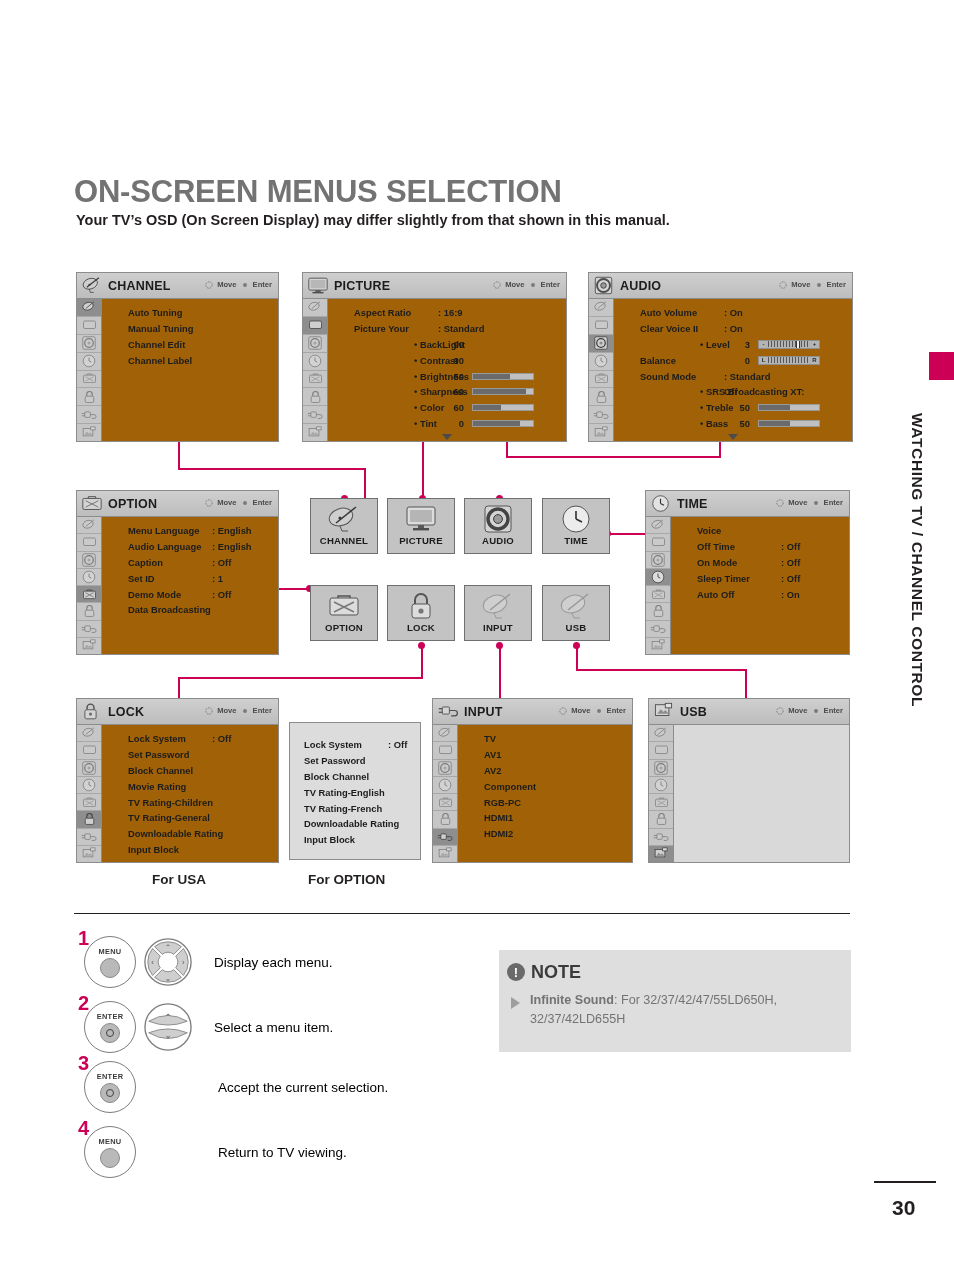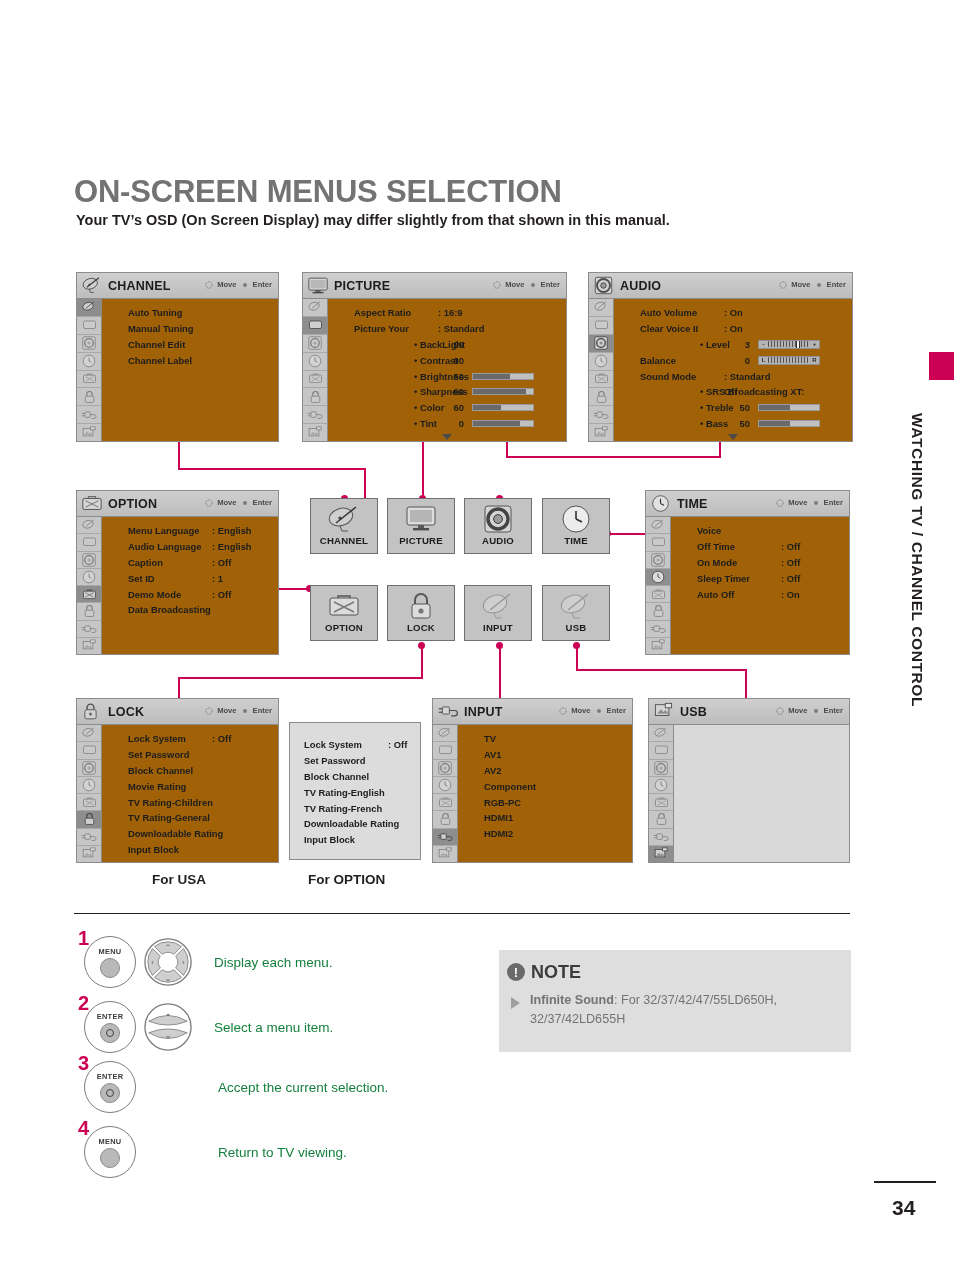--- a/index.html
+++ b/index.html
@@ -131,21 +131,21 @@
   .step-num { position:absolute; font-size:20px; font-weight:bold; color:#cc0055; }
   .btn-circle {
     width:52px; height:52px; border-radius:50%; border:1.4px solid #7d7d7d;
     display:flex; flex-direction:column; align-items:center; justify-content:center;
     background:#fff; position:relative;
   }
   .btn-circle .t { font-size:7.4px; font-weight:bold; color:#3a3a3a; letter-spacing:.3px;}
   .btn-circle .knobdot { width:20px;height:20px;border-radius:50%;background:#b9b9b9;border:1px solid #8a8a8a; margin-top:2px;}
   .btn-circle .knobdot.enter { display:flex;align-items:center;justify-content:center;}
   .btn-circle .knobdot.enter::after{ content:""; width:6px;height:6px;border-radius:50%;border:1.5px solid #444;}
-  .step-text { font-size:13.5px; color:#15803d; }
+  .step-text { font-size:13.5px; color:#000000; }
 
   
   .note-box { position:absolute; left:499px; top:950px; width:352px; height:102px; background:#dedede; }
   .note-head { position:absolute; left:531px; top:962px; font-size:18px; font-weight:bold; color:#3b3b3b;}
   .note-ex { position:absolute; left:507px; top:963px; width:18px;height:18px;border-radius:50%;
              background:#6a6a6a; color:#fff; font-size:13px; font-weight:bold;
              display:flex;align-items:center;justify-content:center;}
   .note-tri { position:absolute; left:511px; top:997px; width:0;height:0;
               border-top:6px solid transparent;border-bottom:6px solid transparent;border-left:9px solid #9e9e9e;}
   .note-body { position:absolute; left:530px; top:991px; width:312px; font-size:12.6px; line-height:19px; color:#737373;}
@@ -154,21 +154,21 @@
 </head>
 <body>
 
 <div class="page-title">ON-SCREEN MENUS SELECTION</div>
 <div class="page-subtitle">Your TV’s OSD (On Screen Display) may differ slightly from that shown in this manual.</div>
 
 <div class="side-tab-mark"></div>
 <div class="side-tab-text">WATCHING TV / CHANNEL CONTROL</div>
 
 <div class="page-rule"></div>
-<div class="page-num">34</div>
+<div class="page-num">30</div>
 
 <div class="ln lnv" style="left:178px; top:440px; height:28px;"></div>
 <div class="ln lnh" style="left:178px; top:468px; width:187px;"></div>
 <div class="ln lnv" style="left:364px; top:468px; height:30px;"></div>
 <div class="dot" style="left:341px; top:495px;"></div>
 
 <div class="ln lnv" style="left:422px; top:440px; height:58px;"></div>
 <div class="dot" style="left:419px; top:495px;"></div>
 
 <div class="ln lnv" style="left:506px; top:440px; height:18px;"></div>

